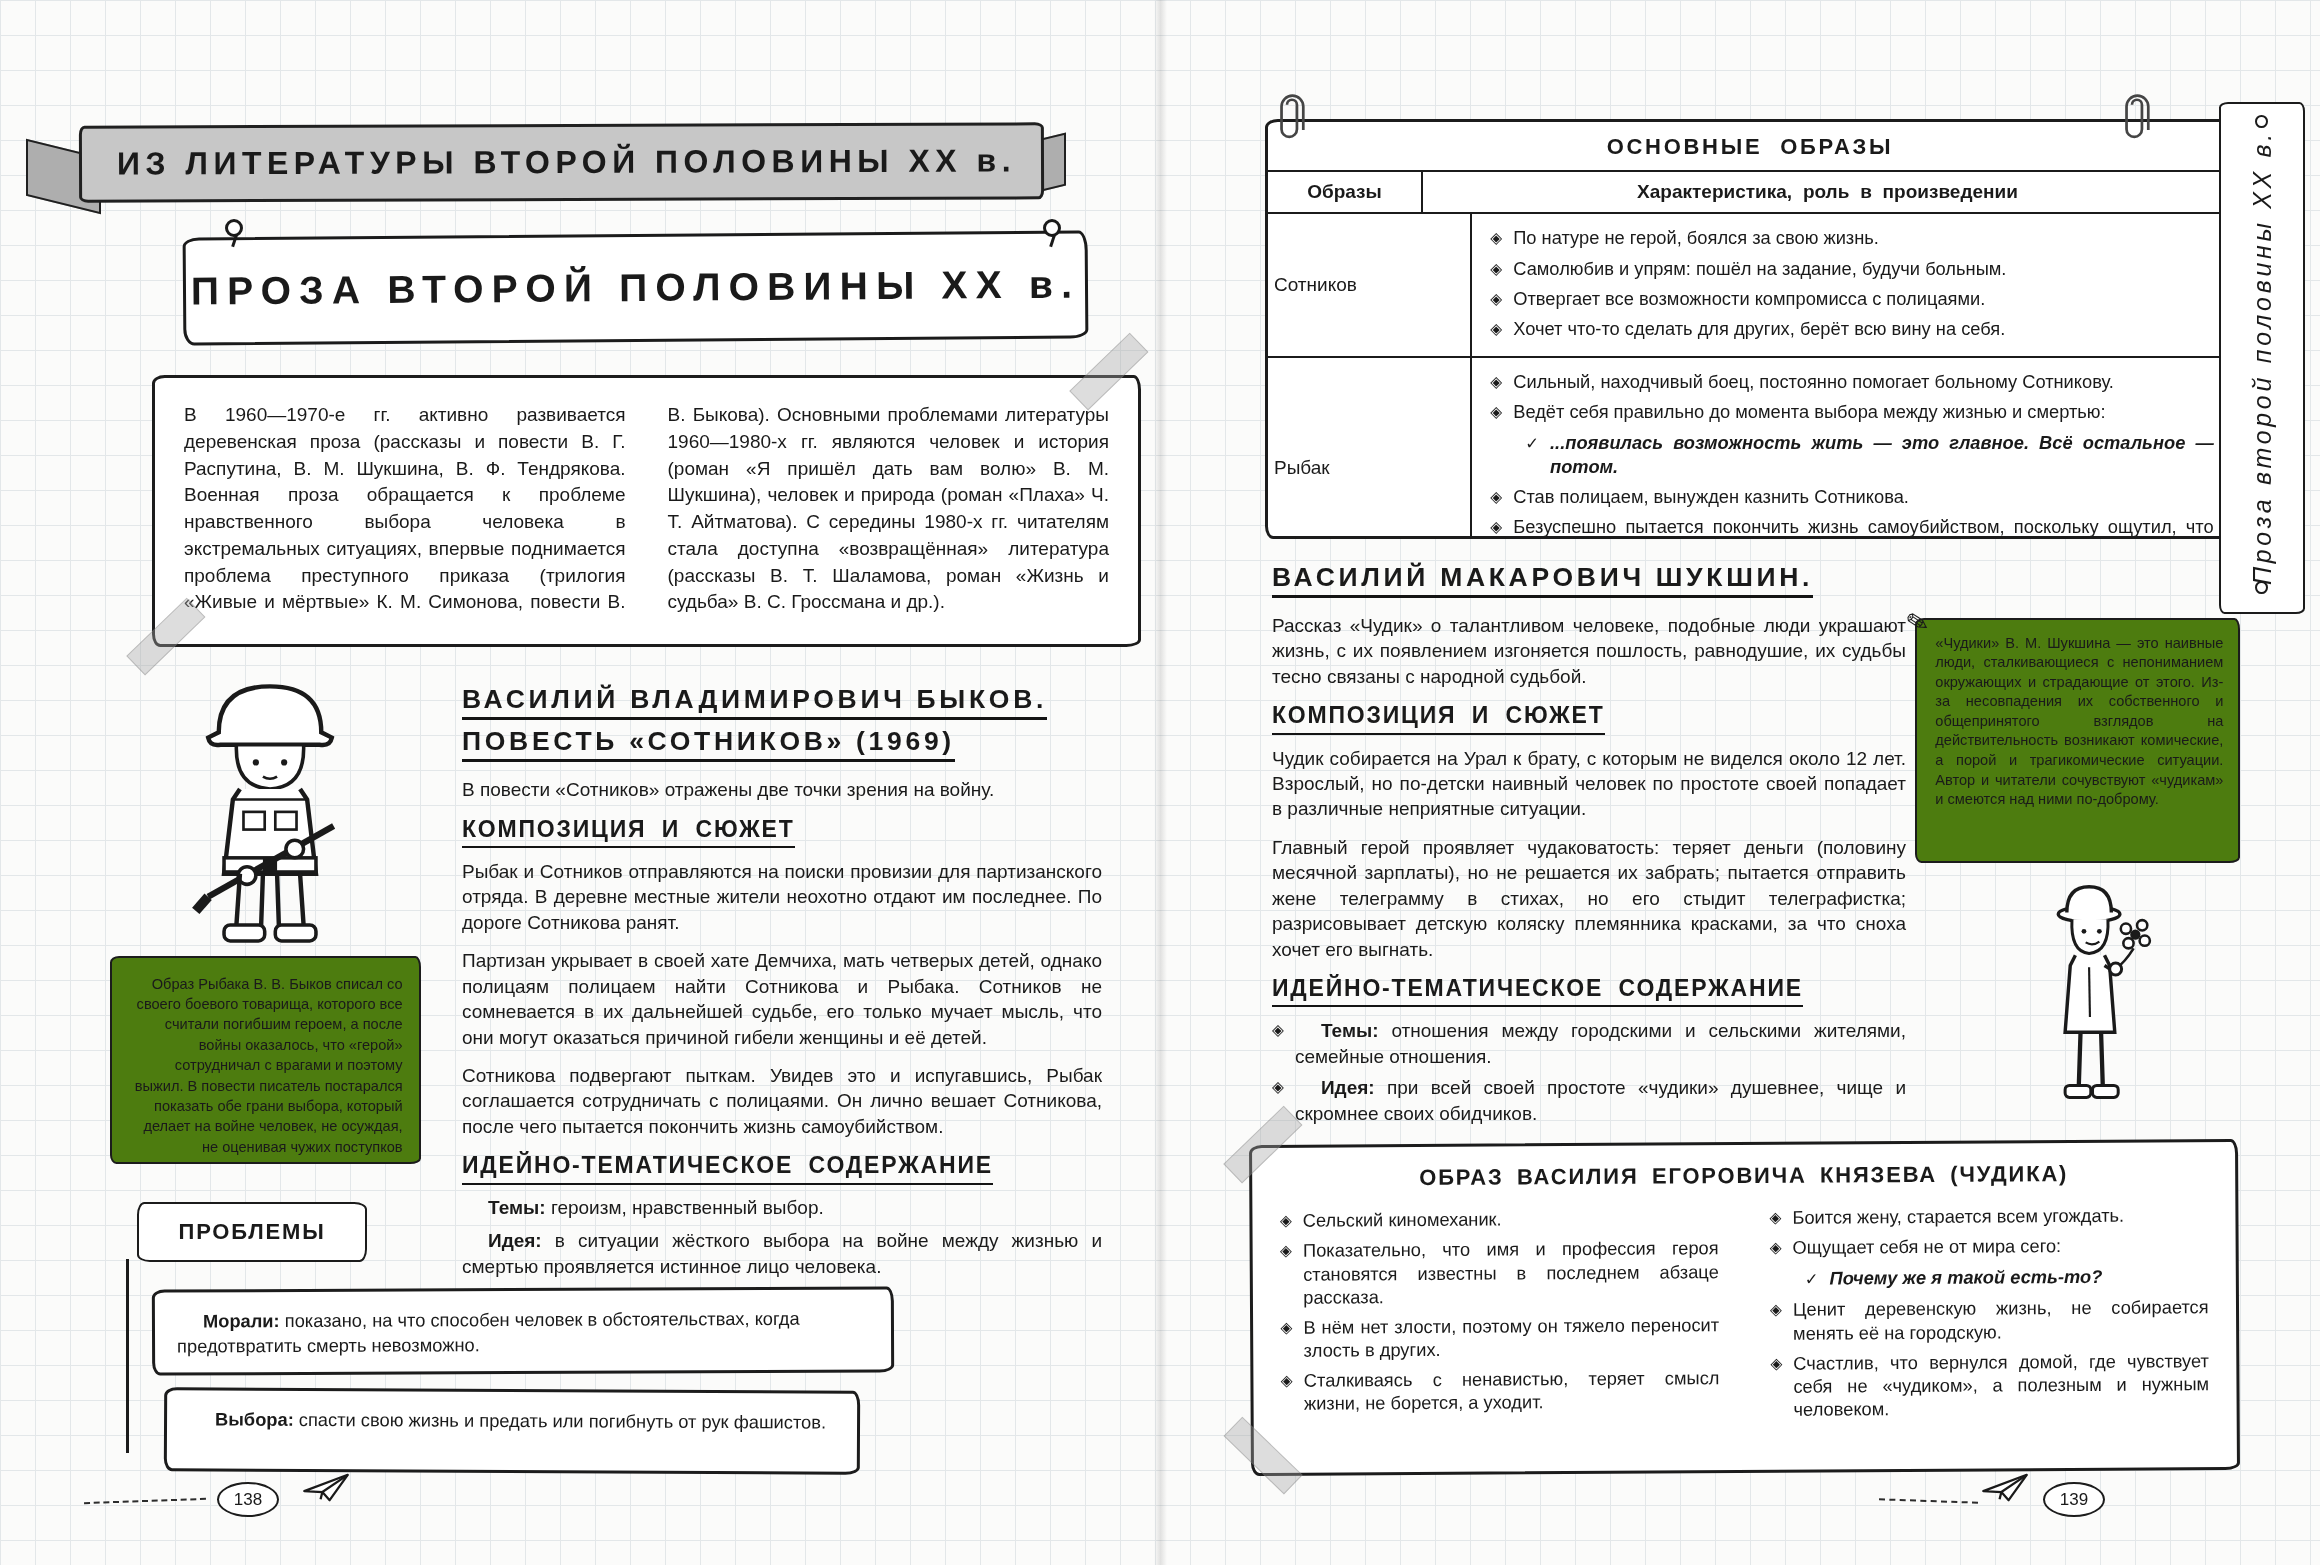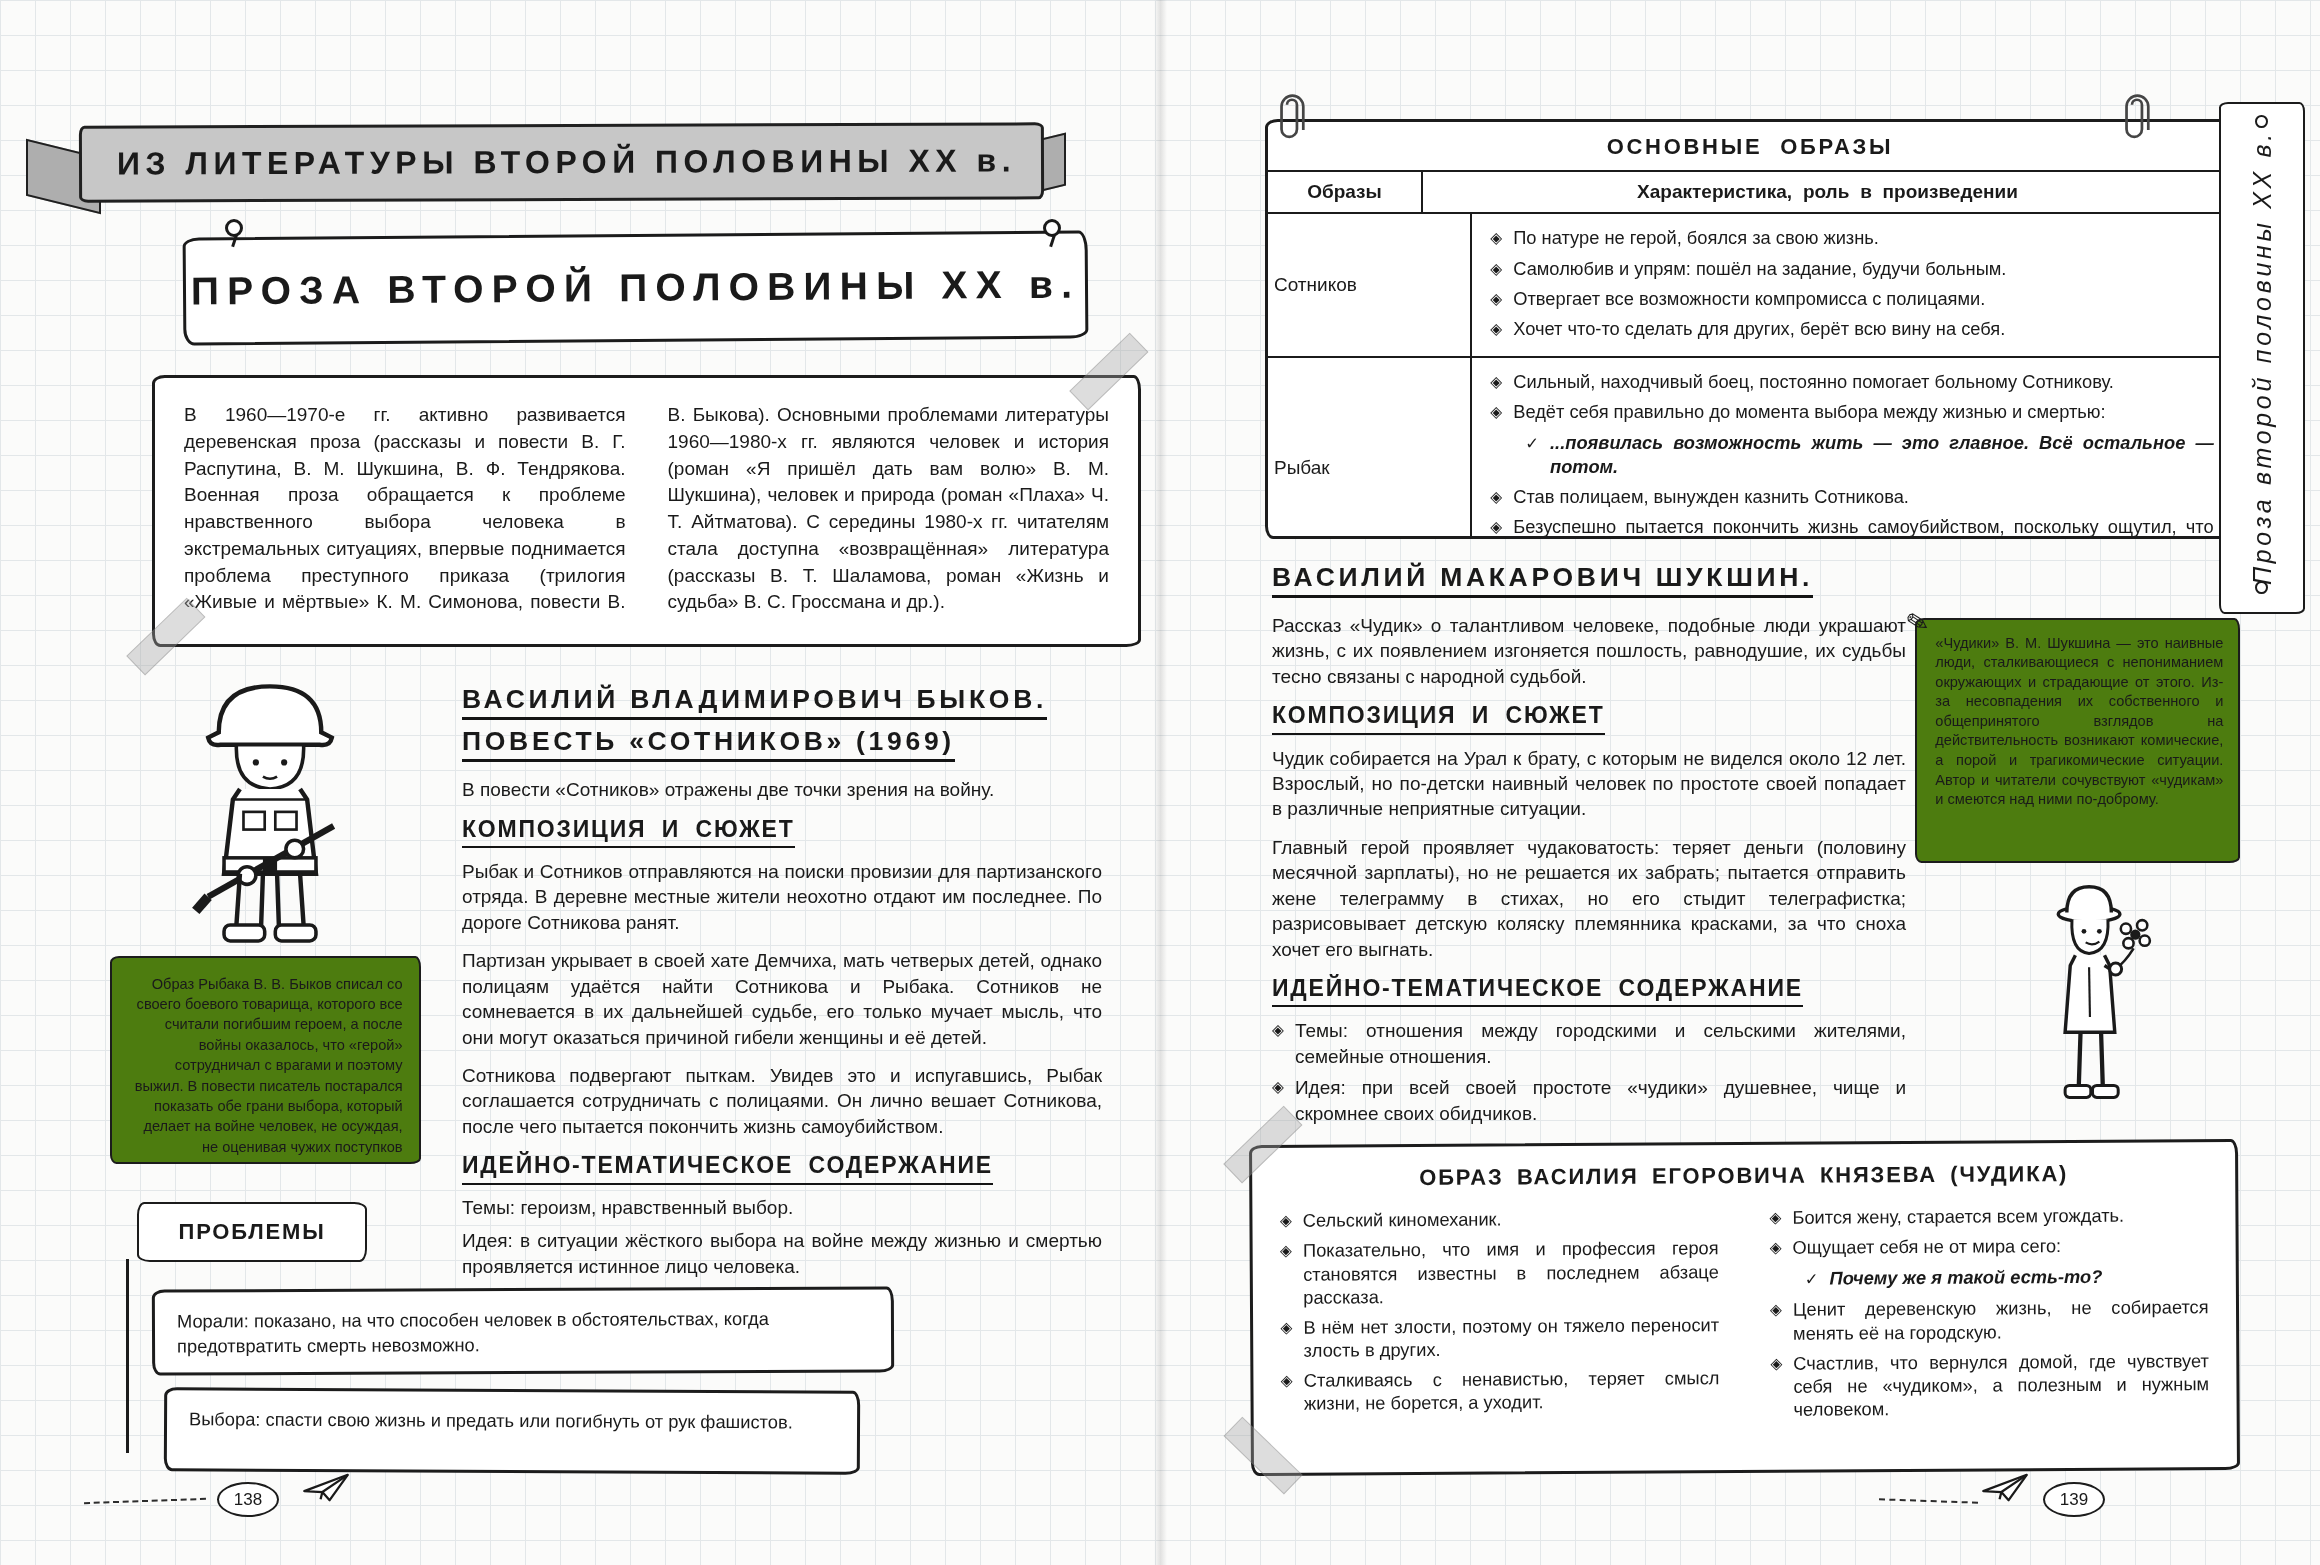--- a/index.html
+++ b/index.html
@@ -114,21 +114,21 @@
     border-radius:9.1px 5.5px 9.1px 5.5px / 5.5px 9.1px 5.5px 9.1px;
     display:flex; align-items:center; justify-content:center;
   }
   .side-tab .vtext {
     writing-mode:vertical-rl; transform:rotate(180deg);
     font-size:25px; letter-spacing:3.7px; font-style:italic;
   }
   .tab-hole { position:absolute; width:12.8px; height:12.8px; border:2.7px solid #1b1b1b; border-radius:50%; background:#fff; }
   .illus { position:absolute; z-index:2; }
   .plane { position:absolute; z-index:3; }
-  .bold-label { font-weight:normal; }
+  .bold-label { font-weight:bold;padding-left:26px; }
 </style>
 </head>
 <body>
 
 <div class="spread">
   <div class="grid-bg"></div>
   <div class="fold"></div>
 
   <div class="ribbon-tail" style="left:25.6px; top:148px; width:75px; height:57px; transform:skewY(14deg);"></div>
   <div class="ribbon-tail" style="left:1029px; top:137px; width:37px; height:53px; transform:skewY(-14deg);"></div>
@@ -179,21 +179,21 @@
   <div class="bykov-col">
     <div class="h-big">
       <span class="u">ВАСИЛИЙ ВЛАДИМИРОВИЧ БЫКОВ.</span><br>
       <span class="u">ПОВЕСТЬ «СОТНИКОВ» (1969)</span>
     </div>
     <p class="body-p">В повести «Сотников» отражены две точки зрения на войну.</p>
     <div class="h-section">
       <span class="u">КОМПОЗИЦИЯ И СЮЖЕТ</span>
     </div>
     <p class="body-p">Рыбак и Сотников отправляются на поиски провизии для партизанского отряда. В деревне местные жители неохотно отдают им последнее. По дороге Сотникова ранят.</p>
-    <p class="body-p">Партизан укрывает в своей хате Демчиха, мать четверых детей, однако полицаям удаётся найти Сотникова и Рыбака. Сотников не сомневается в их дальнейшей судьбе, его только мучает мысль, что они могут оказаться причиной гибели женщины и её детей.</p>
+    <p class="body-p">Партизан укрывает в своей хате Демчиха, мать четверых детей, однако полицаям полицаем найти Сотникова и Рыбака. Сотников не сомневается в их дальнейшей судьбе, его только мучает мысль, что они могут оказаться причиной гибели женщины и её детей.</p>
     <p class="body-p">Сотникова подвергают пыткам. Увидев это и испугавшись, Рыбак соглашается сотрудничать с полицаями. Он лично вешает Сотникова, после чего пытается покончить жизнь самоубийством.</p>
     <div class="h-section">
       <span class="u">ИДЕЙНО-ТЕМАТИЧЕСКОЕ СОДЕРЖАНИЕ</span>
     </div>
     <p class="body-p" style="margin-bottom:7.3px;">
       <span class="bold-label">Темы:</span>
       <span>героизм, нравственный выбор.</span>
     </p>
     <p class="body-p">
       <span class="bold-label">Идея:</span>

